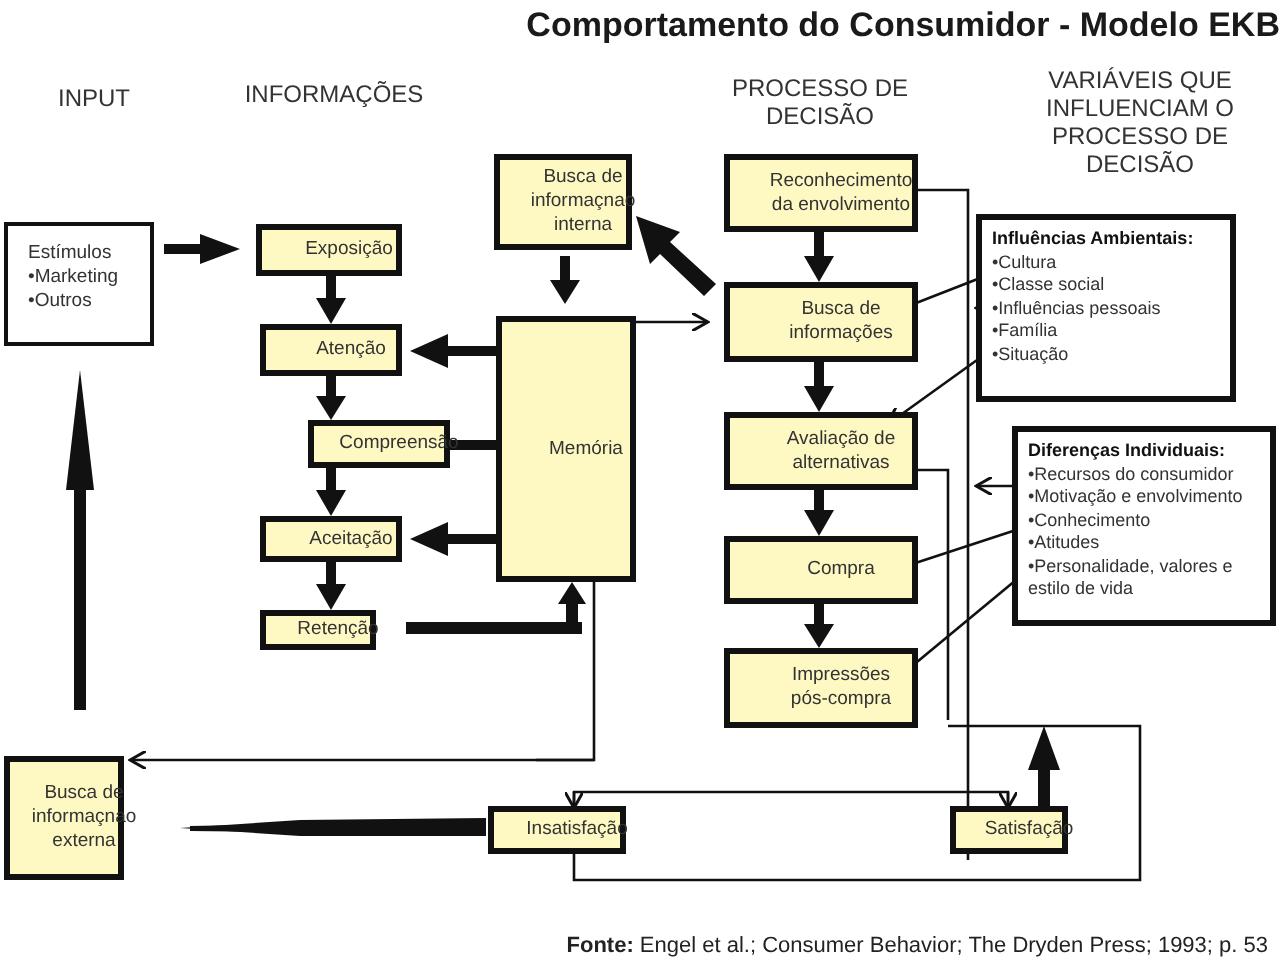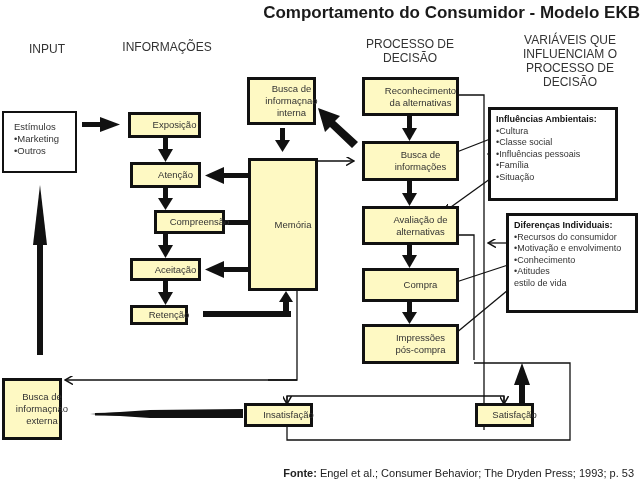--- a/index.html
+++ b/index.html
@@ -172,21 +172,21 @@
   <div>
     <div>Busca de</div>
     <div>informaçnao</div>
     <div>interna</div>
   </div>
 </div>
 
 <div class="box thick" style="left:362px;top:77px;width:97px;height:39px;">
   <div>
     <div>Reconhecimento</div>
-    <div>da alternativas</div>
+    <div>da envolvimento</div>
   </div>
 </div>
 <div class="box thick" style="left:362px;top:141px;width:97px;height:40px;">
   <div>
     <div>Busca de</div>
     <div>informações</div>
   </div>
 </div>
 <div class="box thick" style="left:362px;top:206px;width:97px;height:39px;">
   <div>
@@ -211,16 +211,17 @@
   <div>•Influências pessoais</div>
   <div>•Família</div>
   <div>•Situação</div>
 </div>
 <div class="list-box" style="left:506px;top:213px;width:132px;height:100px;">
   <div class="h">Diferenças Individuais:</div>
   <div>•Recursos do consumidor</div>
   <div>•Motivação e envolvimento</div>
   <div>•Conhecimento</div>
   <div>•Atitudes</div>
+  <div>•Personalidade, valores e</div>
   <div>estilo de vida</div>
 </div>
 
 <div class="source"><b>Fonte:</b><span> Engel et al.; Consumer Behavior; The Dryden Press; 1993; p. 53</span></div>
 
 </body></html>

